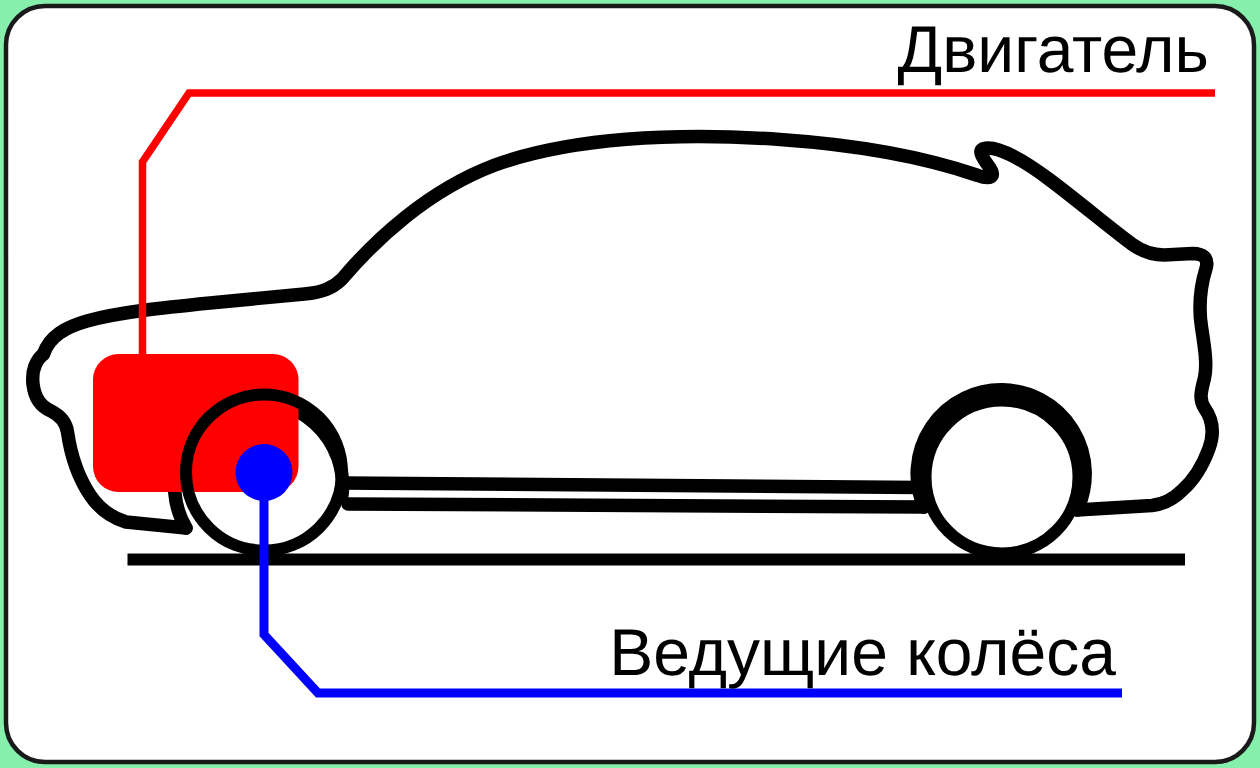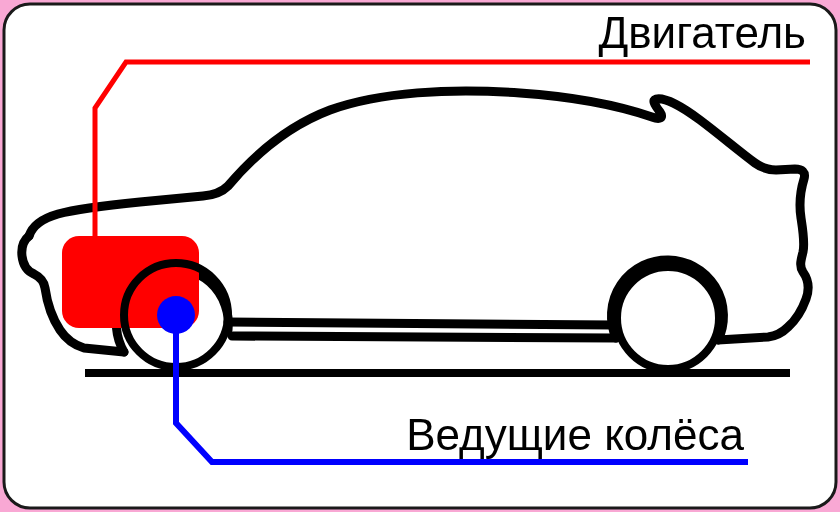--- a/index.html
+++ b/index.html
@@ -7,21 +7,21 @@
     padding: 0;
     background: #ffffff;
   }
   body {
     font-family: "Liberation Sans", sans-serif;
   }
   #diagram-root {
     position: relative;
     width: 840px;
     height: 512px;
-    background: #f9a8d4;
+    background: #86efac;
     overflow: hidden;
   }
   #diagram-svg {
     position: absolute;
     left: 0;
     top: 0;
     width: 840px;
     height: 512px;
     display: block;
   }

